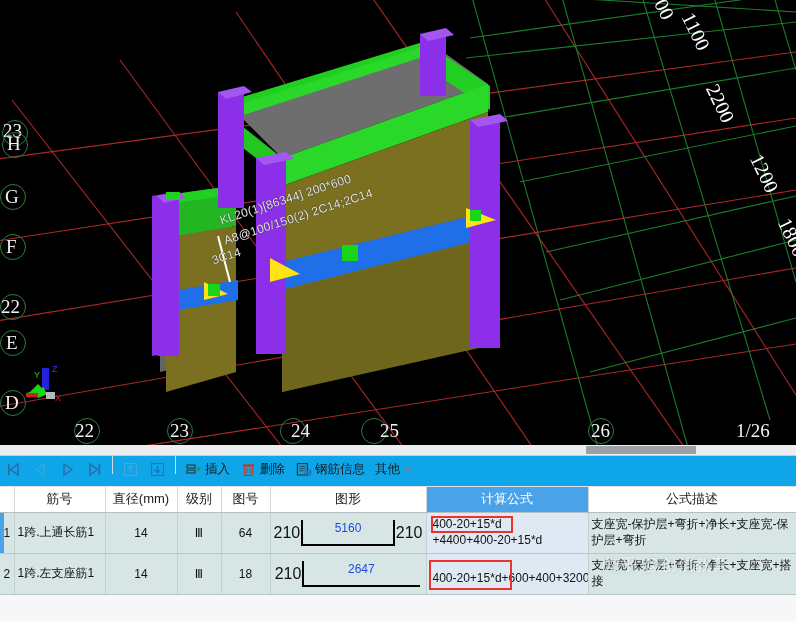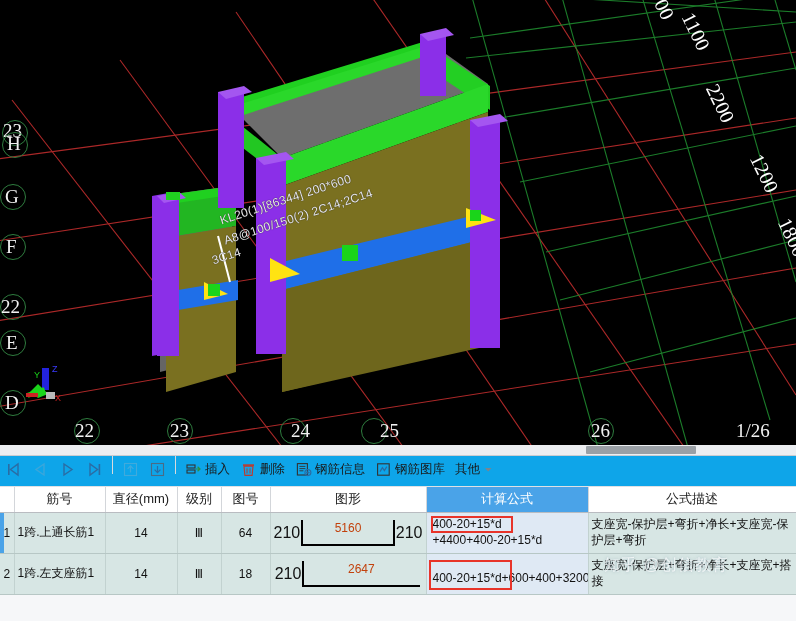--- a/index.html
+++ b/index.html
@@ -166,21 +166,21 @@
   .shape-mid { position: relative; width: 118px; height: 26px; }
   .shape-mid .bracket {
     position: absolute; left: 0; right: 0; bottom: 0; height: 100%;
     border-left: 2px solid #000;
     border-right: 2px solid #000;
     border-bottom: 2px solid #000;
   }
   .shape-mid .len {
     position: absolute; left: 0; right: 0; top: 1px;
     text-align: center;
-    color: #c2410c;
+    color: #1d4ed8;
     font-size: 12px;
   }
 
   
   .formula-cell { position: relative; background: #dfe9f4 !important; padding: 0; }
   .formula-inner {
     position: relative;
     padding: 2px 3px;
     font-size: 12px;
     line-height: 1.33;
@@ -442,27 +442,20 @@
     <div class="tb-item">
       <svg class="tb-icon" viewBox="0 0 17 17">
         <rect x="2.4" y="2.6" width="10" height="11.4" fill="none" stroke="#333" stroke-width="1.1"></rect>
         <path d="M4.4 5.4 L10.4 5.4 M4.4 7.6 L10.4 7.6 M4.4 9.8 L8.4 9.8" stroke="#333" stroke-width=".9"></path>
         <circle cx="12.9" cy="11.6" r="3" fill="none" stroke="#2b6ca3" stroke-width="1.1"></circle>
         <path d="M12.9 9.8 L12.9 13.4 M11.1 11.6 L14.7 11.6" stroke="#2b6ca3" stroke-width="1"></path>
       </svg>
       <span class="tb-label">钢筋信息</span>
     </div>
 
-    <div class="tb-item">
-      <svg class="tb-icon" viewBox="0 0 17 17">
-        <rect x="2.6" y="2.8" width="11.6" height="11.4" fill="none" stroke="#333" stroke-width="1.1"></rect>
-        <path d="M5 10.6 L7.4 6.6 L9.4 9.6 L11.8 5.6" fill="none" stroke="#2b6ca3" stroke-width="1.2"></path>
-      </svg>
-      <span class="tb-label">钢筋图库</span>
-    </div>
 
     <div class="tb-item">
       <span class="tb-label">其他</span>
       <svg class="tb-icon" viewBox="0 0 17 17" style="width:11px;height:11px;">
         <polygon points="3,6 13,6 8,11.5" fill="#7d848c"></polygon>
       </svg>
     </div>
 
   </div>
 

